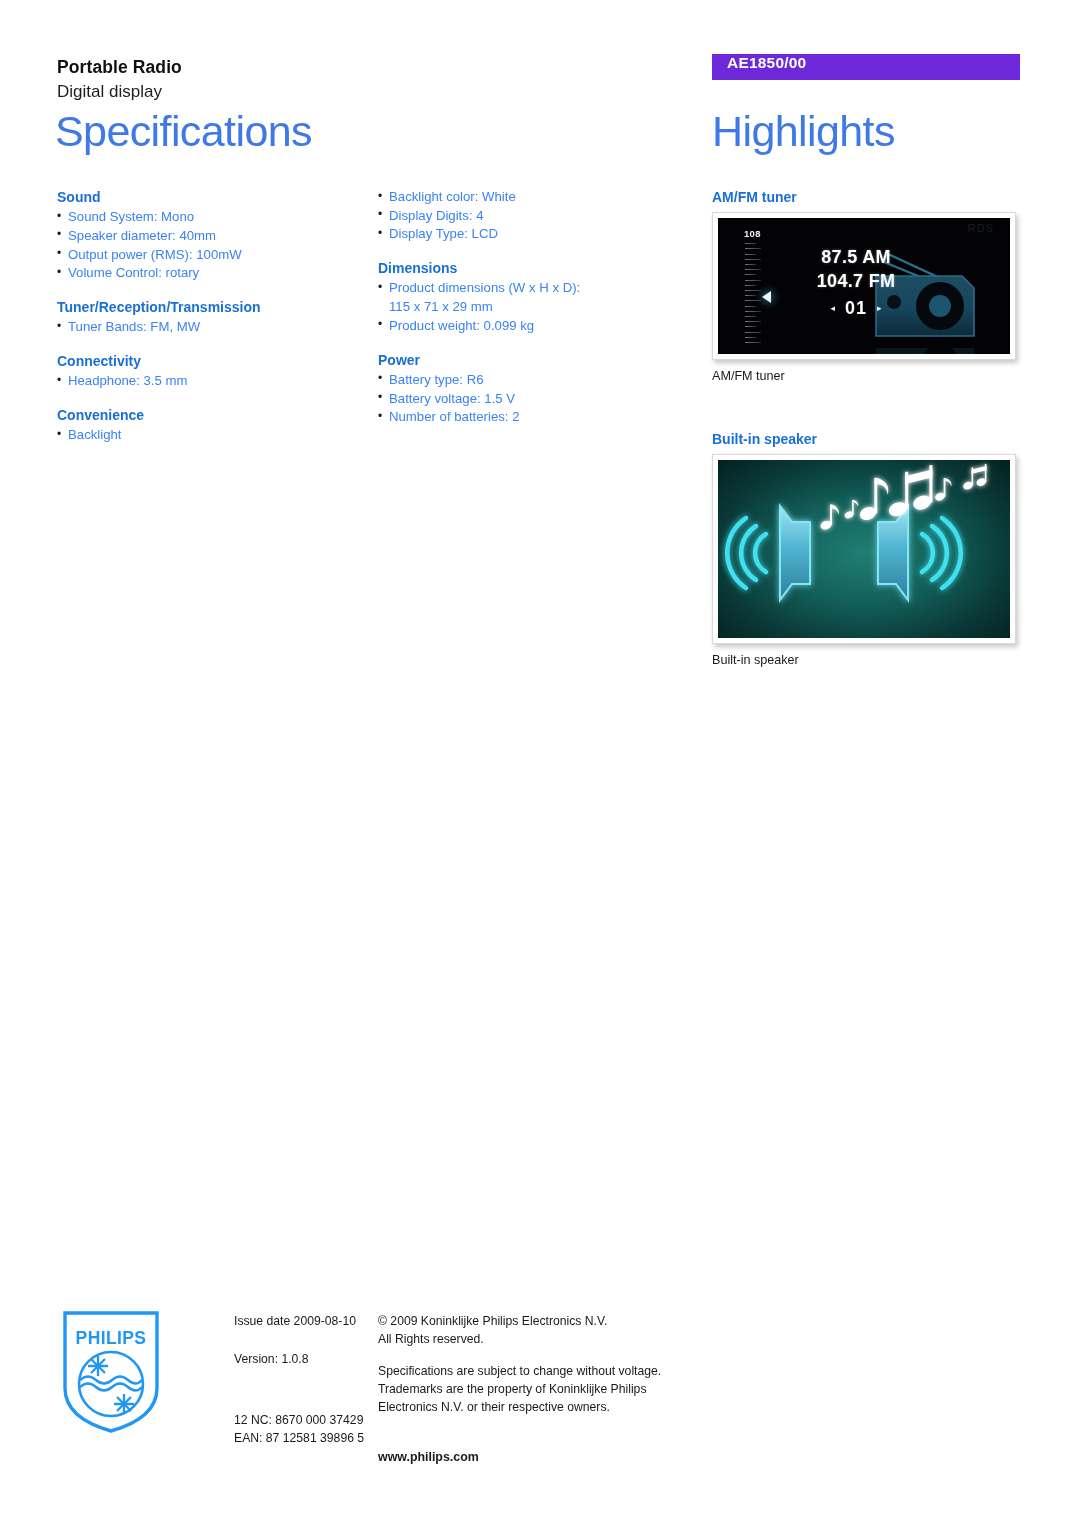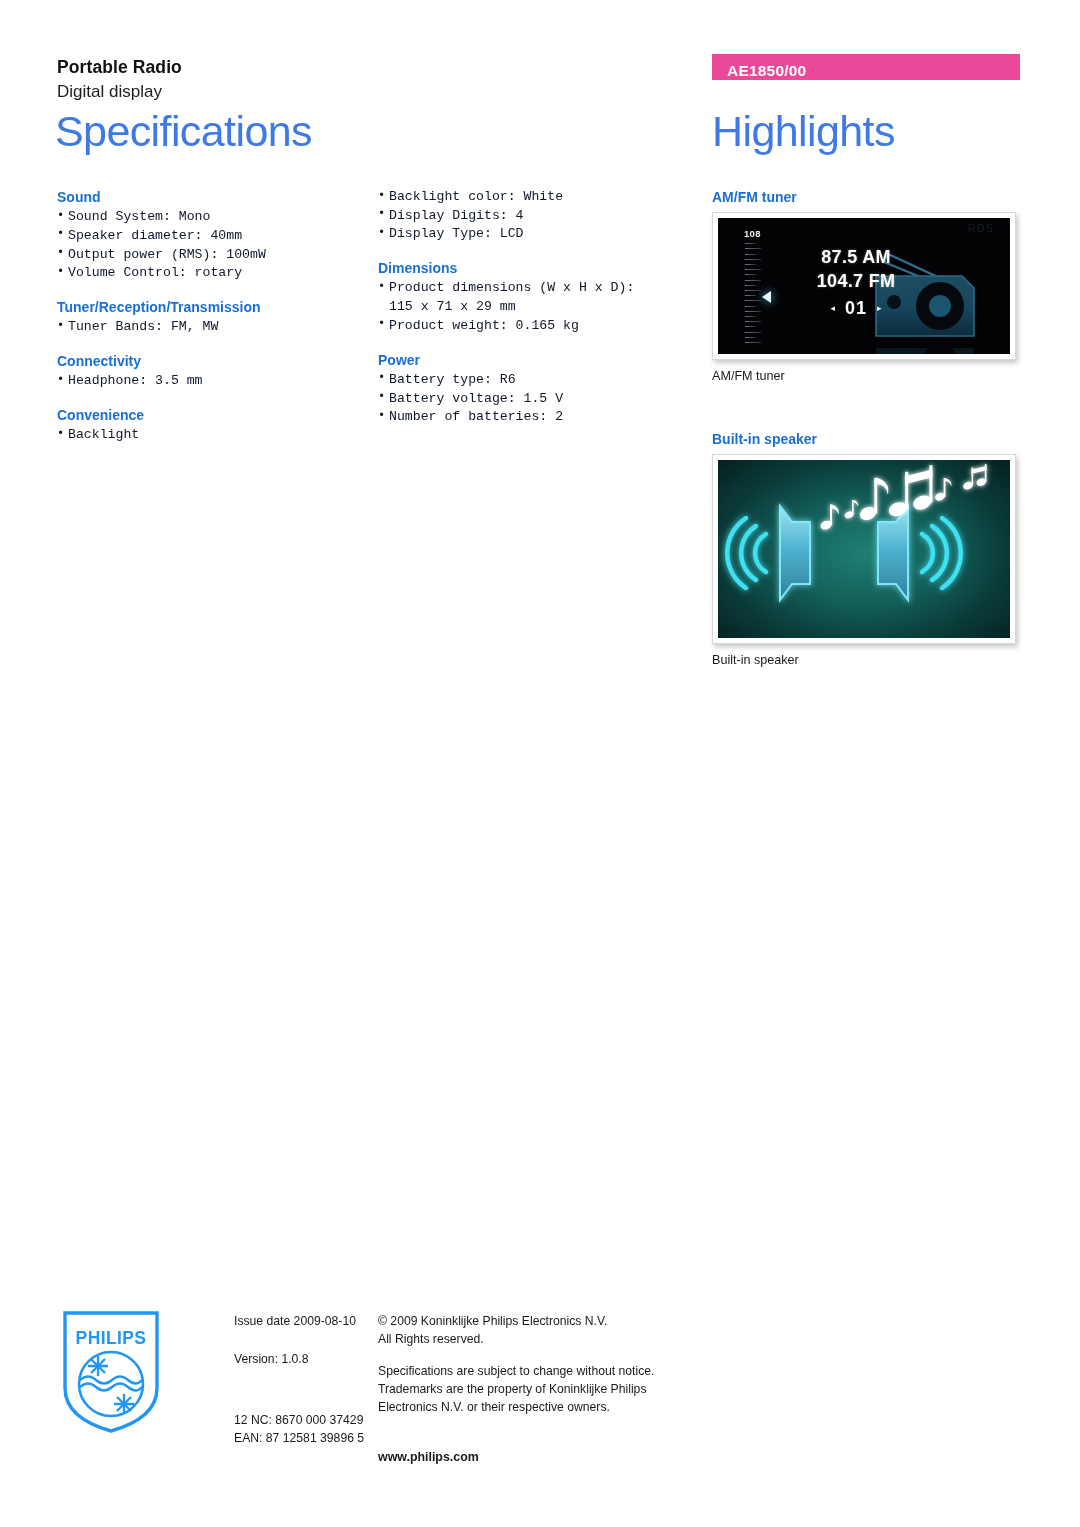--- a/index.html
+++ b/index.html
@@ -49,23 +49,23 @@
   .big-title.left  { left: 55px;  top: 110px; }
   .big-title.right { left: 712px; top: 110px; }
 
   
   .code-bar {
     position: absolute;
     left: 712px;
     top: 54px;
     width: 308px;
     height: 26px;
-    background: #ec4899;
+    background: #6d28d9;
     display: flex;
-    align-items: flex-end;
+    align-items: flex-start;
   }
   .code-bar span {
     color: #ffffff;
     font-size: 15.5px;
     font-weight: 700;
     letter-spacing: .2px;
     padding-left: 15px;
   }
 
   
@@ -87,24 +87,23 @@
   .spec-col .sec-block + .sec-block { margin-top: 15px; }
 
   ul.spec-list {
     list-style: none;
     margin: 0;
     padding: 0;
   }
   ul.spec-list li {
     font-size: 13.2px;
     line-height: 1.42;
-    color: #0f172a;
+    color: #3b82f6;
     padding-left: 11px;
     position: relative;
-    font-family: Liberation Mono, monospace;
   }
   ul.spec-list li::before {
     content: "\2022";
     position: absolute;
     left: 0;
     top: -0.5px;
     font-size: 12px;
     color: #1a1a1a;
   }
   ul.spec-list li .cont {
@@ -352,21 +351,21 @@
     </ul>
   </div>
 
   <div class="sec-block">
     <div class="sec-head">Dimensions</div>
     <ul class="spec-list">
       <li>
         <span>Product dimensions (W x H x D):</span>
         <span class="cont">115 x 71 x 29 mm</span>
       </li>
-      <li>Product weight: 0.165 kg</li>
+      <li>Product weight: 0.099 kg</li>
     </ul>
   </div>
 
   <div class="sec-block">
     <div class="sec-head">Power</div>
     <ul class="spec-list">
       <li>Battery type: R6</li>
       <li>Battery voltage: 1.5 V</li>
       <li>Number of batteries: 2</li>
     </ul>
@@ -552,20 +551,20 @@
     <div class="grp last">12 NC: 8670 000 37429</div>
     <div>EAN: 87 12581 39896 5</div>
   </div>
 
   <div class="f-col-b">
     <div class="grp">
       <div>© 2009 Koninklijke Philips Electronics N.V.</div>
       <div>All Rights reserved.</div>
     </div>
     <div class="grp">
-      <div>Specifications are subject to change without notice.</div>
+      <div>Specifications are subject to change without voltage.</div>
       <div>Trademarks are the property of Koninklijke Philips</div>
       <div>Electronics N.V. or their respective owners.</div>
     </div>
     <div class="site">www.philips.com</div>
   </div>
 
 </div>
 
 </body></html>

